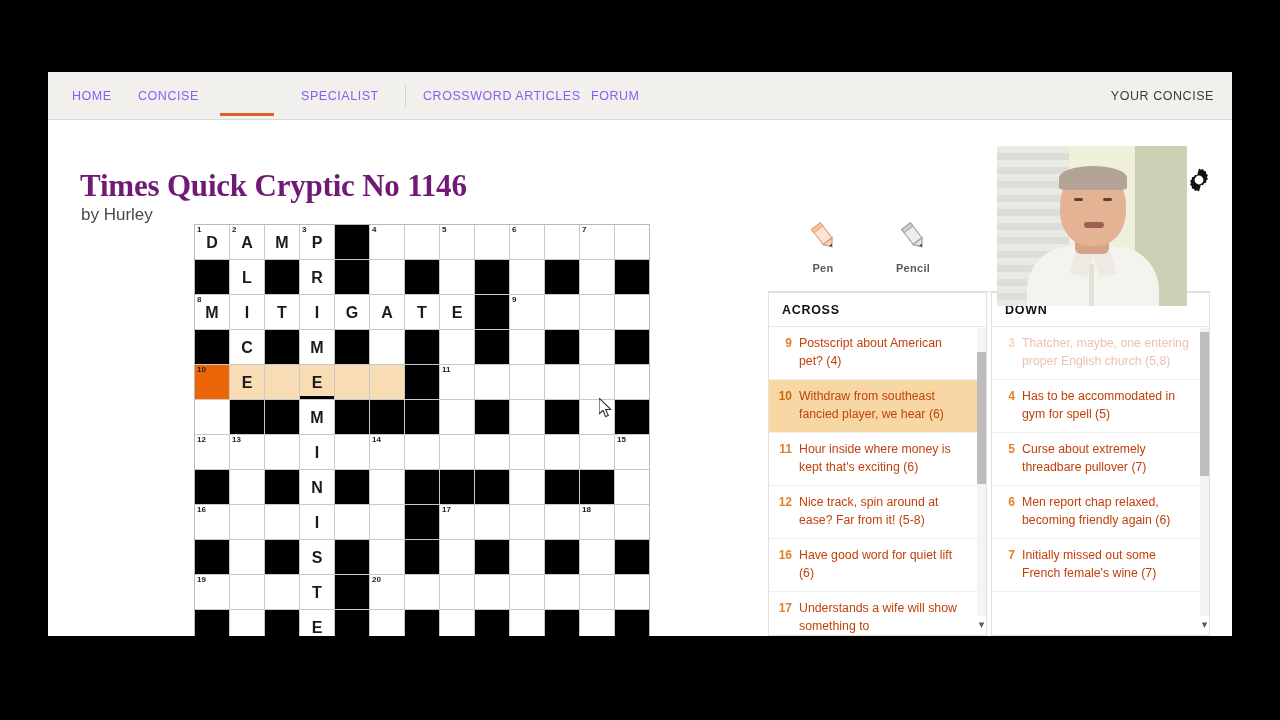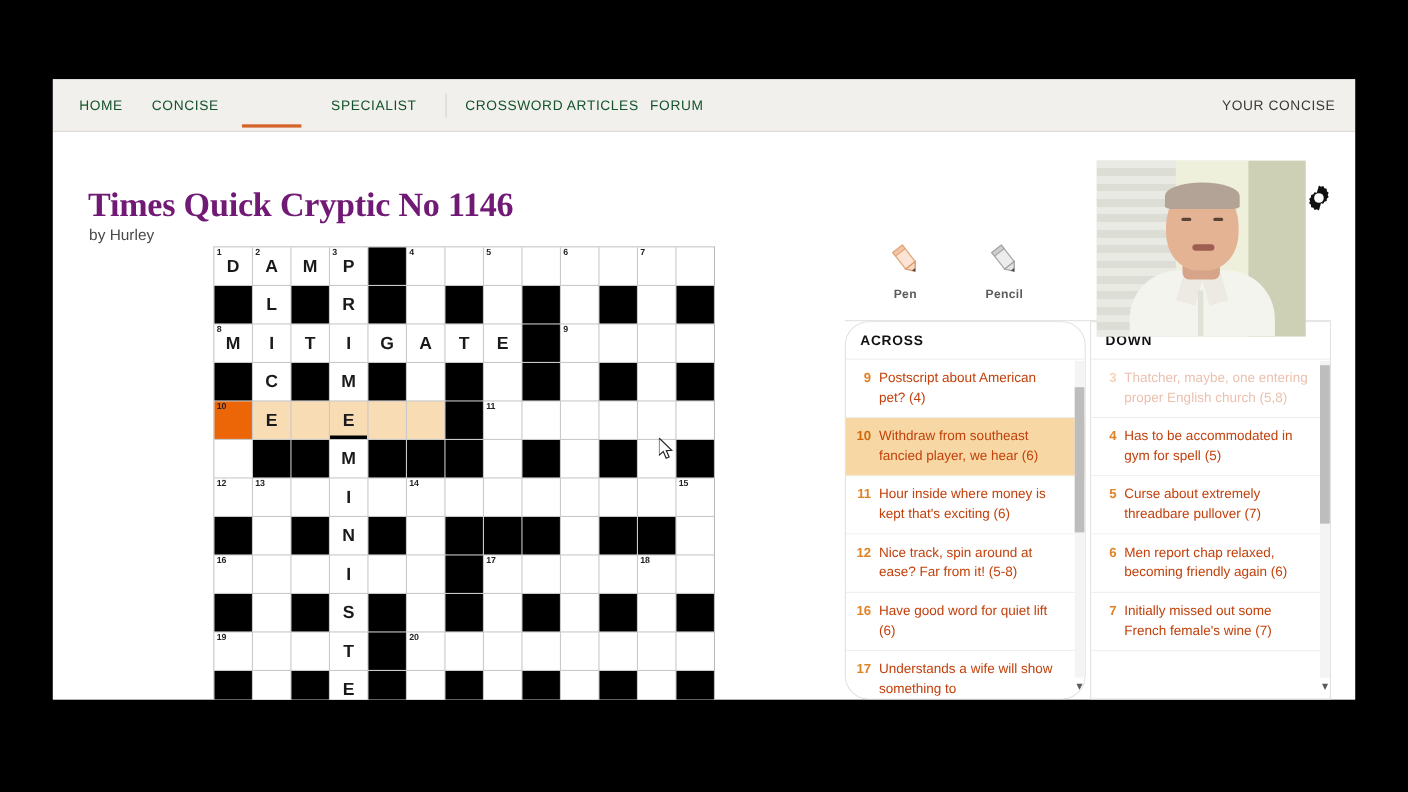--- a/index.html
+++ b/index.html
@@ -26,21 +26,21 @@
     position: absolute; left: 0; top: 0;
     width: 1184px; height: 48px;
     background: #f2f0ec;
     border-bottom: 1px solid #ddd9d2;
   }
   .nav-item {
     position: absolute;
     top: 17px;
     font-size: 12.5px;
     letter-spacing: .55px;
-    color: #14532d;
+    color: #8b5cf6;
     cursor: pointer;
     white-space: nowrap;
   }
   .nav-item.active { color: #c4541a; }
   .nav-underline {
     position: absolute;
     height: 3px; background: #d4642a;
   }
   .nav-divider {
     position: absolute;
@@ -59,21 +59,21 @@
     position: absolute; left: 32px; top: 48px;
     font-family: "Liberation Serif", serif;
     font-weight: bold;
     font-size: 31px;
     letter-spacing: -.2px;
     color: #701a75;
     white-space: nowrap;
   }
   #byline {
     position: absolute; left: 33px; top: 85px;
-    font-size: 14px; color: #4a4a4a;
+    font-size: 17px; color: #4a4a4a;
   }
 
   #gear {
     position: absolute; right: 18px; top: 45px;
     width: 30px; height: 30px; cursor: pointer;
   }
 
   
   #gridwrap {
     position: absolute;
@@ -134,21 +134,21 @@
   #submit-tool .lbl { font-size: 11px; font-weight: bold; color: #5b5b5b; }
 
   
   #clues { position: absolute; left: 720px; top: 172px; width: 442px; height: 344px; }
   .panel {
     position: absolute; top: 0; width: 219px; height: 344px;
     background: #ffffff;
     border: 1px solid #e0e0e0;
     overflow: hidden;
   }
-  #panel-across { left: 0; border-radius: 22px; }
+  #panel-across { left: 0; }
   #panel-down { left: 223px; }
   .panel-head {
     height: 34px; line-height: 34px;
     padding-left: 13px;
     font-size: 12.5px; font-weight: bold; letter-spacing: .7px;
     color: #111;
     border-bottom: 1px solid #e8e8e8;
     background: #fff;
   }
   .clue-list { position: relative; }

